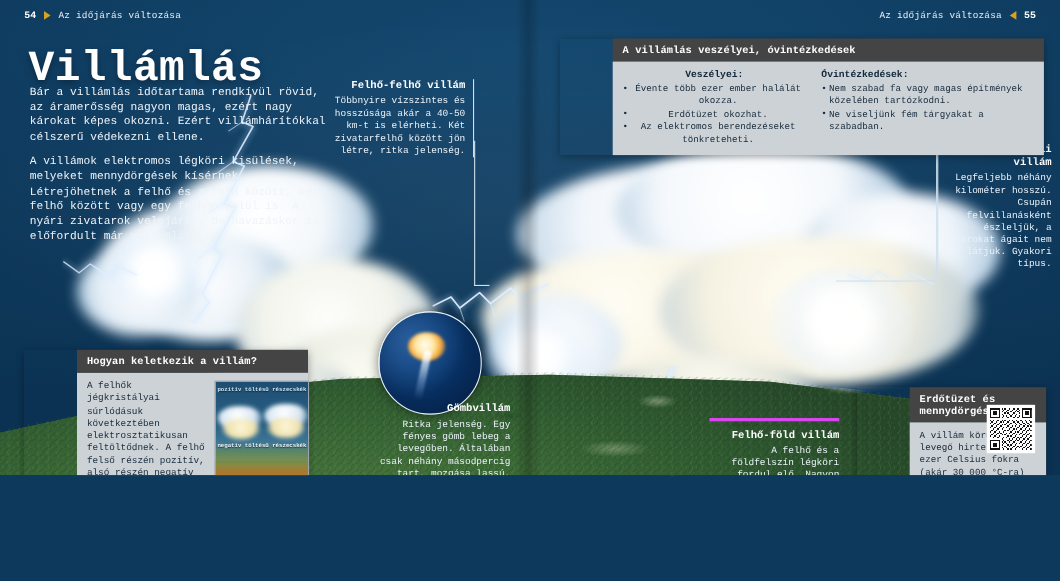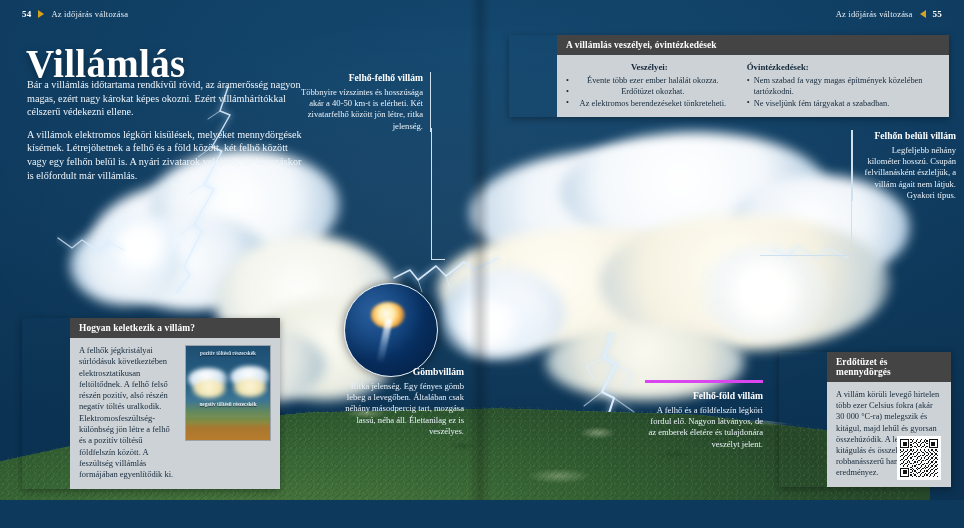--- a/index.html
+++ b/index.html
@@ -1,23 +1,23 @@
 <!DOCTYPE html>
 <html lang="hu"><head>
 <meta charset="utf-8">
 <title>Villámlás</title>
 <style>
   html,body{margin:0;padding:0;background:#0d3a5c;}
   *{box-sizing:border-box;}
   .page{
     position:relative;
-    width:964px;height:500px;
+    width:964px;height:432px;
     overflow:hidden;
     background:#b91c1c;
-    font-family:Liberation Serif, serif;
+    font-family:Liberation Mono, monospace;
     color:#ffffff;
   }
 
   
   .sky{
     position:absolute;inset:0;
     background:
       radial-gradient(120% 80% at 50% 10%, #14486f 0%, #0f3c60 45%, #0b3252 100%);
   }
   .sky-vignette{
@@ -299,21 +299,21 @@
 
   <div class="callout ta-r" style="left:300px;top:72px;width:131px;padding-right:7px;border-right:1px solid #cfe0ee;">
     <div class="ct">Felhő-felhő villám</div>
     <div class="cb">Többnyire vízszintes és hosszúsága akár a 40-50 km-t is elérheti. Két zivatarfelhő között jön létre, ritka jelenség.</div>
   </div>
   <div class="leader" style="left:431px;top:128px;width:1px;height:132px;"></div>
   <div class="leader" style="left:431px;top:259px;width:14px;height:1px;"></div>
 
   <div class="callout rule-l ta-l" style="left:852px;top:130px;width:104px;">
     <div class="ct">Felhőn belüli villám</div>
-    <div class="cb">Legfeljebb néhány kilométer hosszú. Csupán felvillanásként észleljük, a villám ágait nem látjuk. Gyakori típus.</div>
+    <div class="cb">Legfeljebb néhány kilométer hosszú. Csupán felvillanásként észleljük, a károkat ágait nem látjuk. Gyakori típus.</div>
   </div>
   <div class="leader" style="left:760px;top:255px;width:92px;height:1px;"></div>
   <div class="leader" style="left:851px;top:130px;width:1px;height:126px;"></div>
 
   <div class="ball">
     <div class="sheen"></div>
     <div class="core"></div>
     <div class="tail"></div>
   </div>
 

